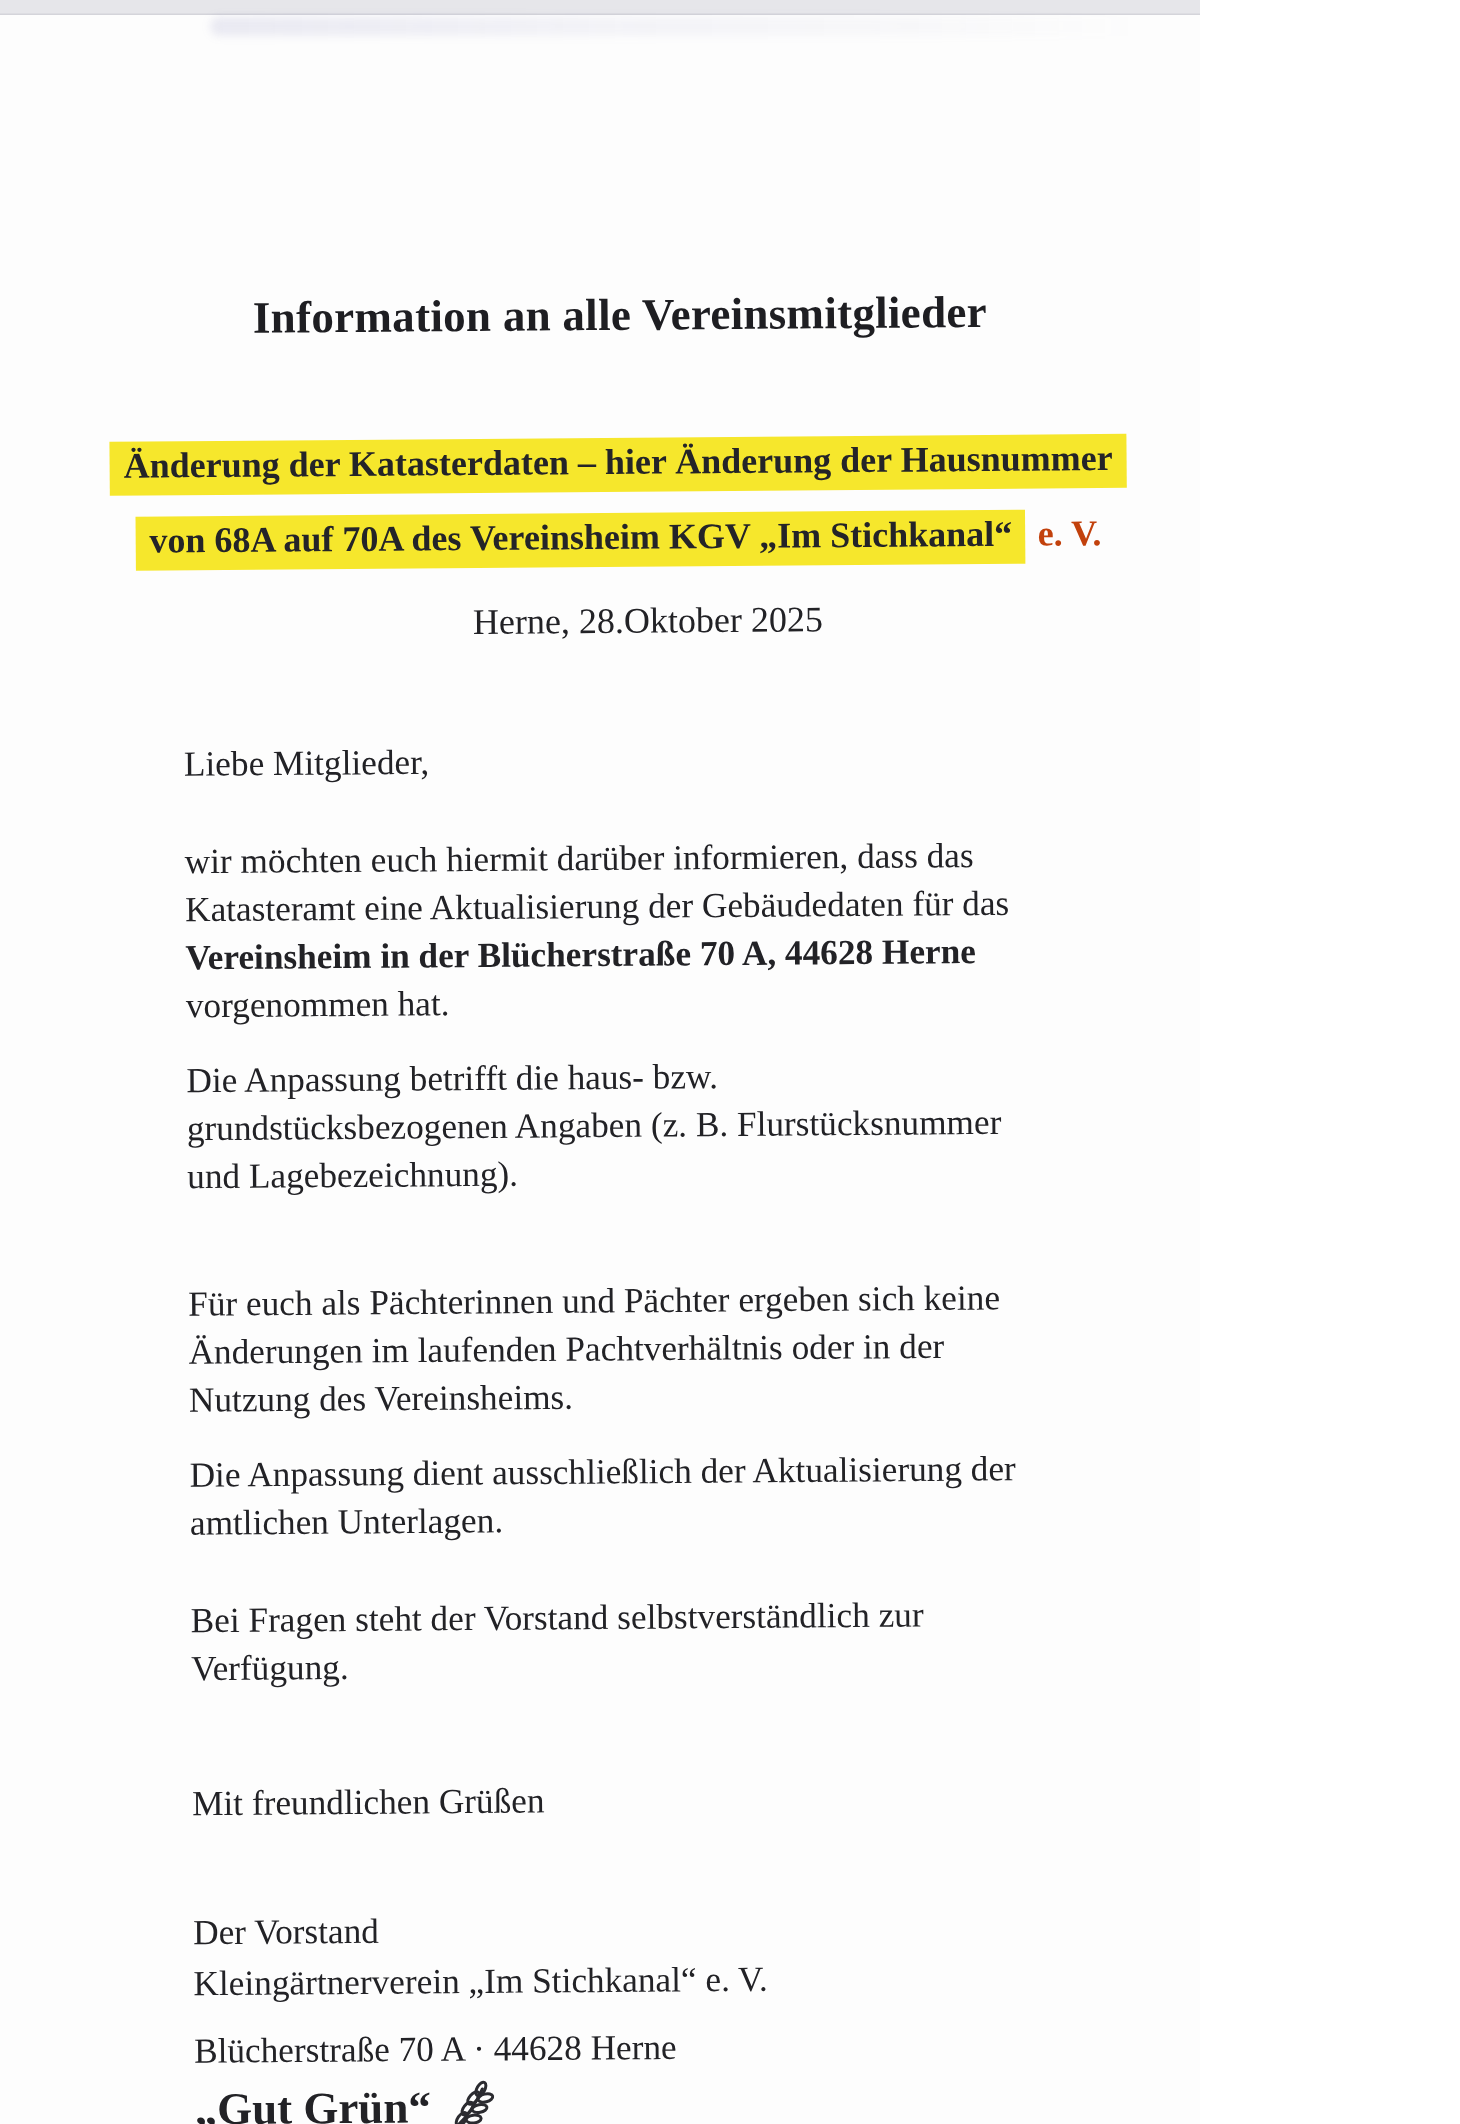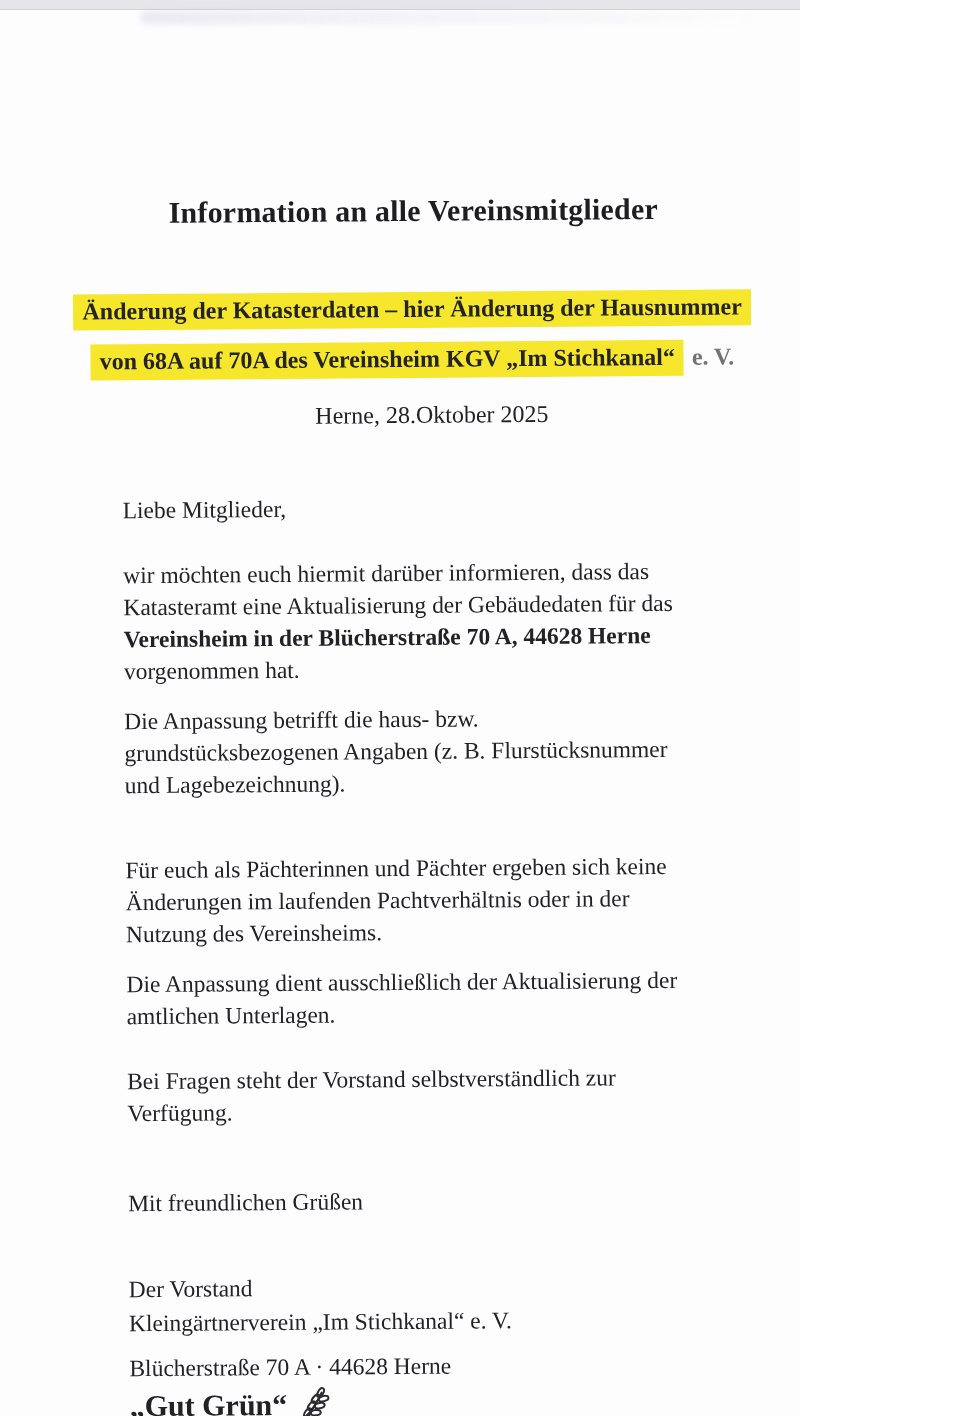--- a/index.html
+++ b/index.html
@@ -31,21 +31,21 @@
   }
   .subject { margin-top: 64px; text-align: center; padding-left: 26px; }
   .hl-line { margin-bottom: 14px; line-height: 1; }
   .hl {
     display: inline-block;
     background: var(--hl, #f6e72c);
     font-weight: bold; font-size: 24px;
     padding: 5px 9px 7px 9px;
     color: #242428;
   }
-  .hl-plain { font-weight: bold; font-size: 24px; color: #737373; padding-left: 2px; }
+  .hl-plain { font-weight: bold; font-size: 24px; color: #c2410c; padding-left: 2px; }
 
   .dateline {
     margin-top: 24px; text-align: center; padding-left: 64px;
     font-size: 24px;
   }
   .letter-left { padding: 0 113px 0 122px; }
   .salutation { margin: 63px 0 0 0; font-size: 23.5px; line-height: 32px; }
   .paragraphs p.body-p { margin: 18px 0 0 0; font-size: 23.5px; line-height: 32px; }
   .paragraphs p.body-p:nth-child(1) { margin-top: 33px; }
   .paragraphs p.body-p:nth-child(3) { margin-top: 53px; }

